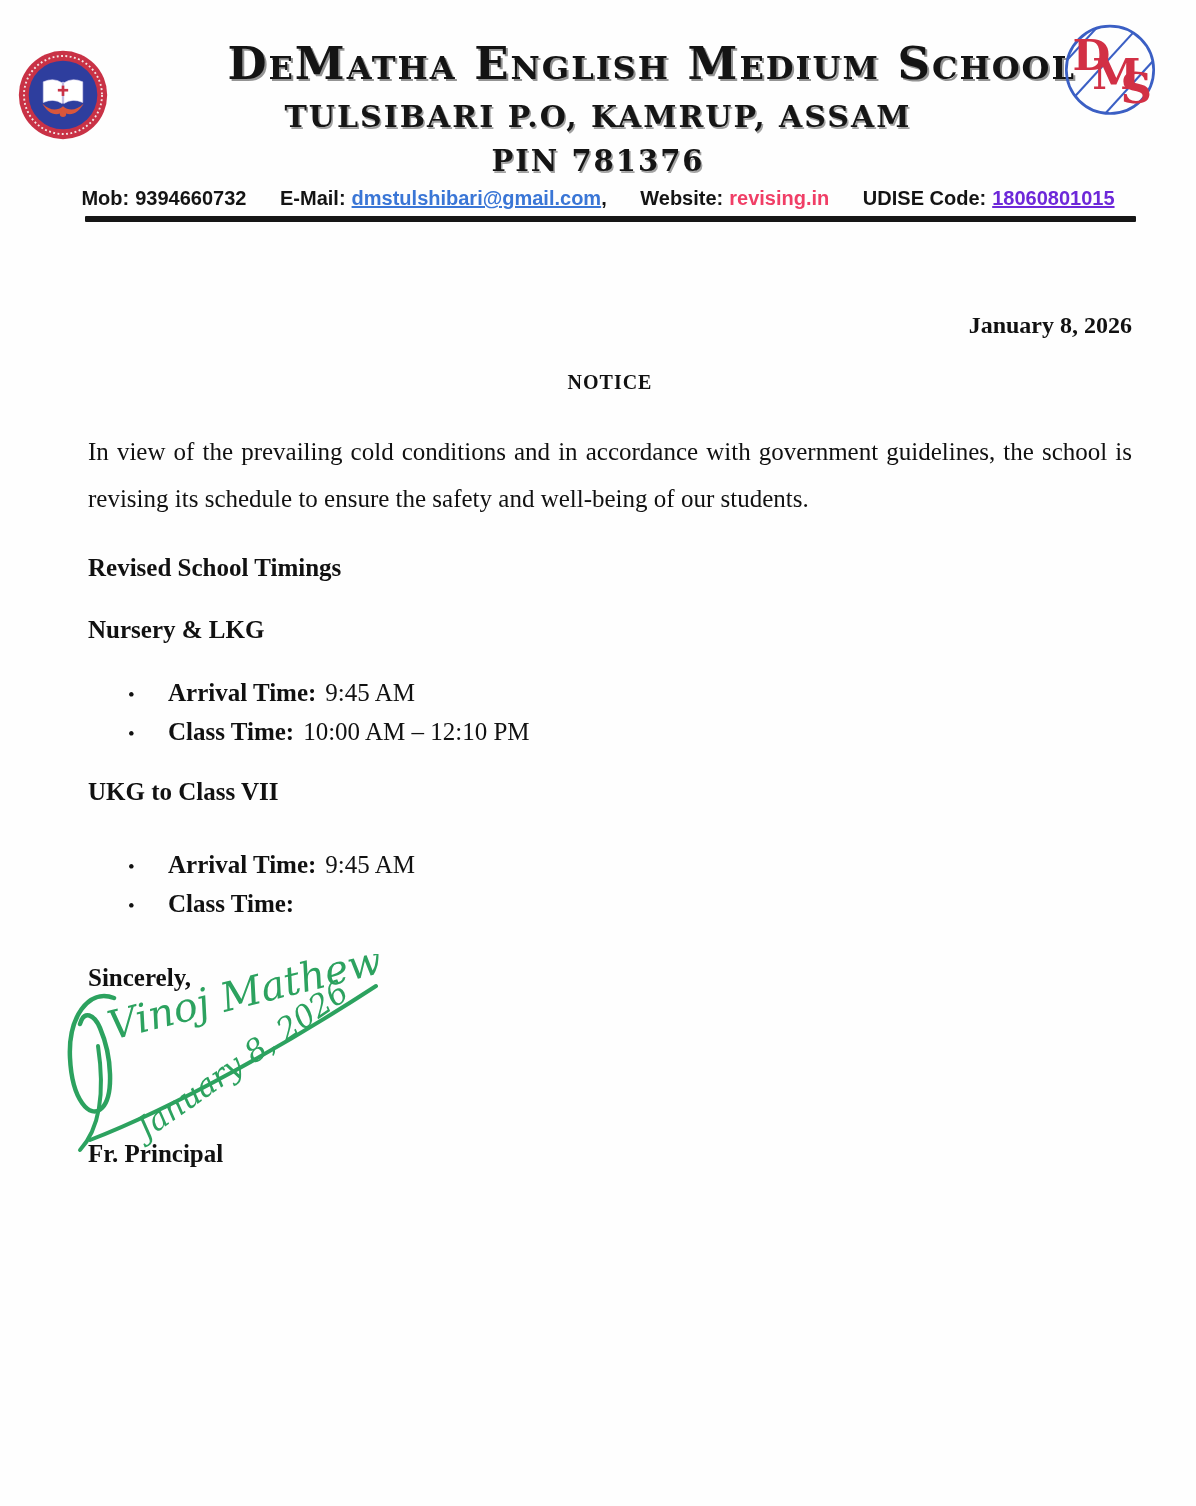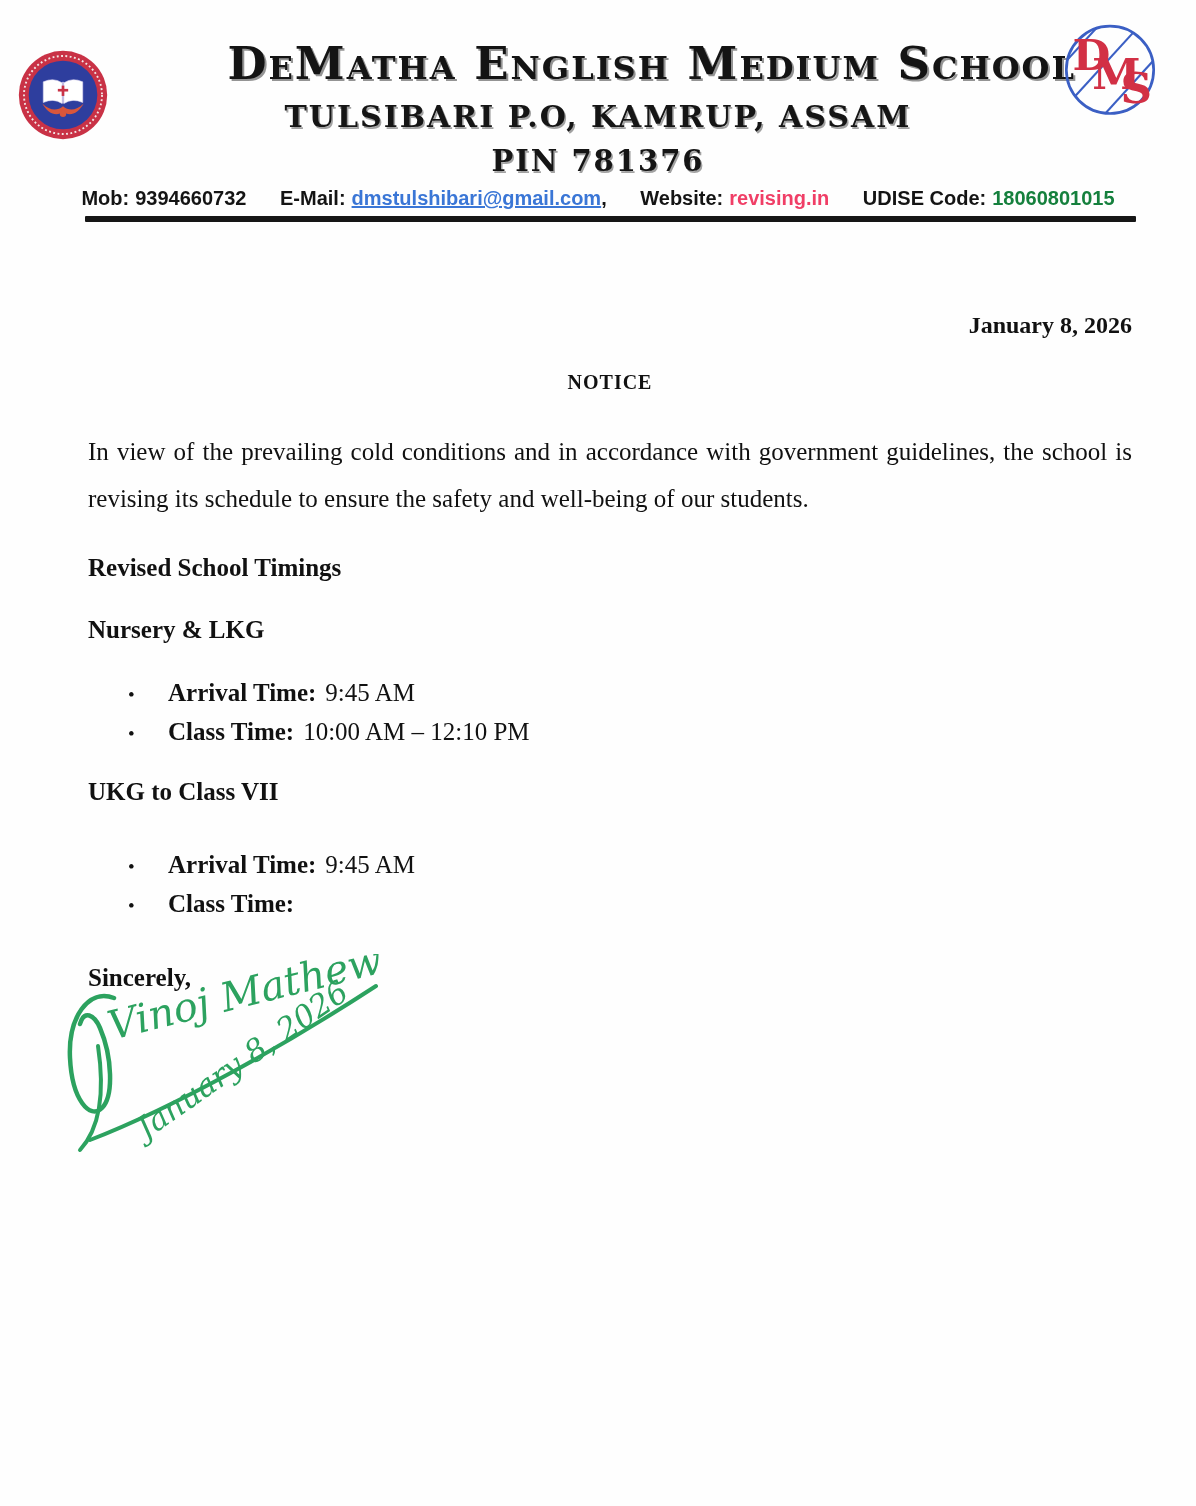--- a/index.html
+++ b/index.html
@@ -54,21 +54,21 @@
     font-family:"Liberation Sans", sans-serif;
     font-weight:bold;
     font-size:20px;
     color:#141414;
     white-space:nowrap;
   }
   .contact-line .seg{margin:0 14px;}
   .contact-line .lab{margin-right:6px;}
   .email-link{color:#3a76d6;text-decoration:underline;cursor:pointer;}
   .website-val{color:#f03e66;}
-  .udise-val{color:#15803d;}
+  .udise-val{color:#6d28d9;text-decoration:underline;}
   .header-rule{
     margin:6px 60px 0 85px;
     height:6px;
     background:#161616;
     border-radius:1px;
   }
   
   .content{padding:0 64px 0 88px;}
   .date-line{
     margin-top:90px;
@@ -227,15 +227,16 @@
           <path d="M70,92 C76,132 74,172 52,196" stroke-width="4"></path>
           <path d="M62,186 C150,152 262,88 348,32" stroke-width="4"></path>
         </g>
         <g fill="#2ca25f" class="sig-text">
           <text x="84" y="86" font-size="40" transform="rotate(-14 84 86)">Vinoj Mathew</text>
           <text x="118" y="186" font-size="31" transform="rotate(-35 118 186)">January 8, 2026</text>
         </g>
       </svg>
     </div>
 
+    <div class="signatory">Fr. Principal</div>
 
   </main>
 </div>
 
 </body></html>

